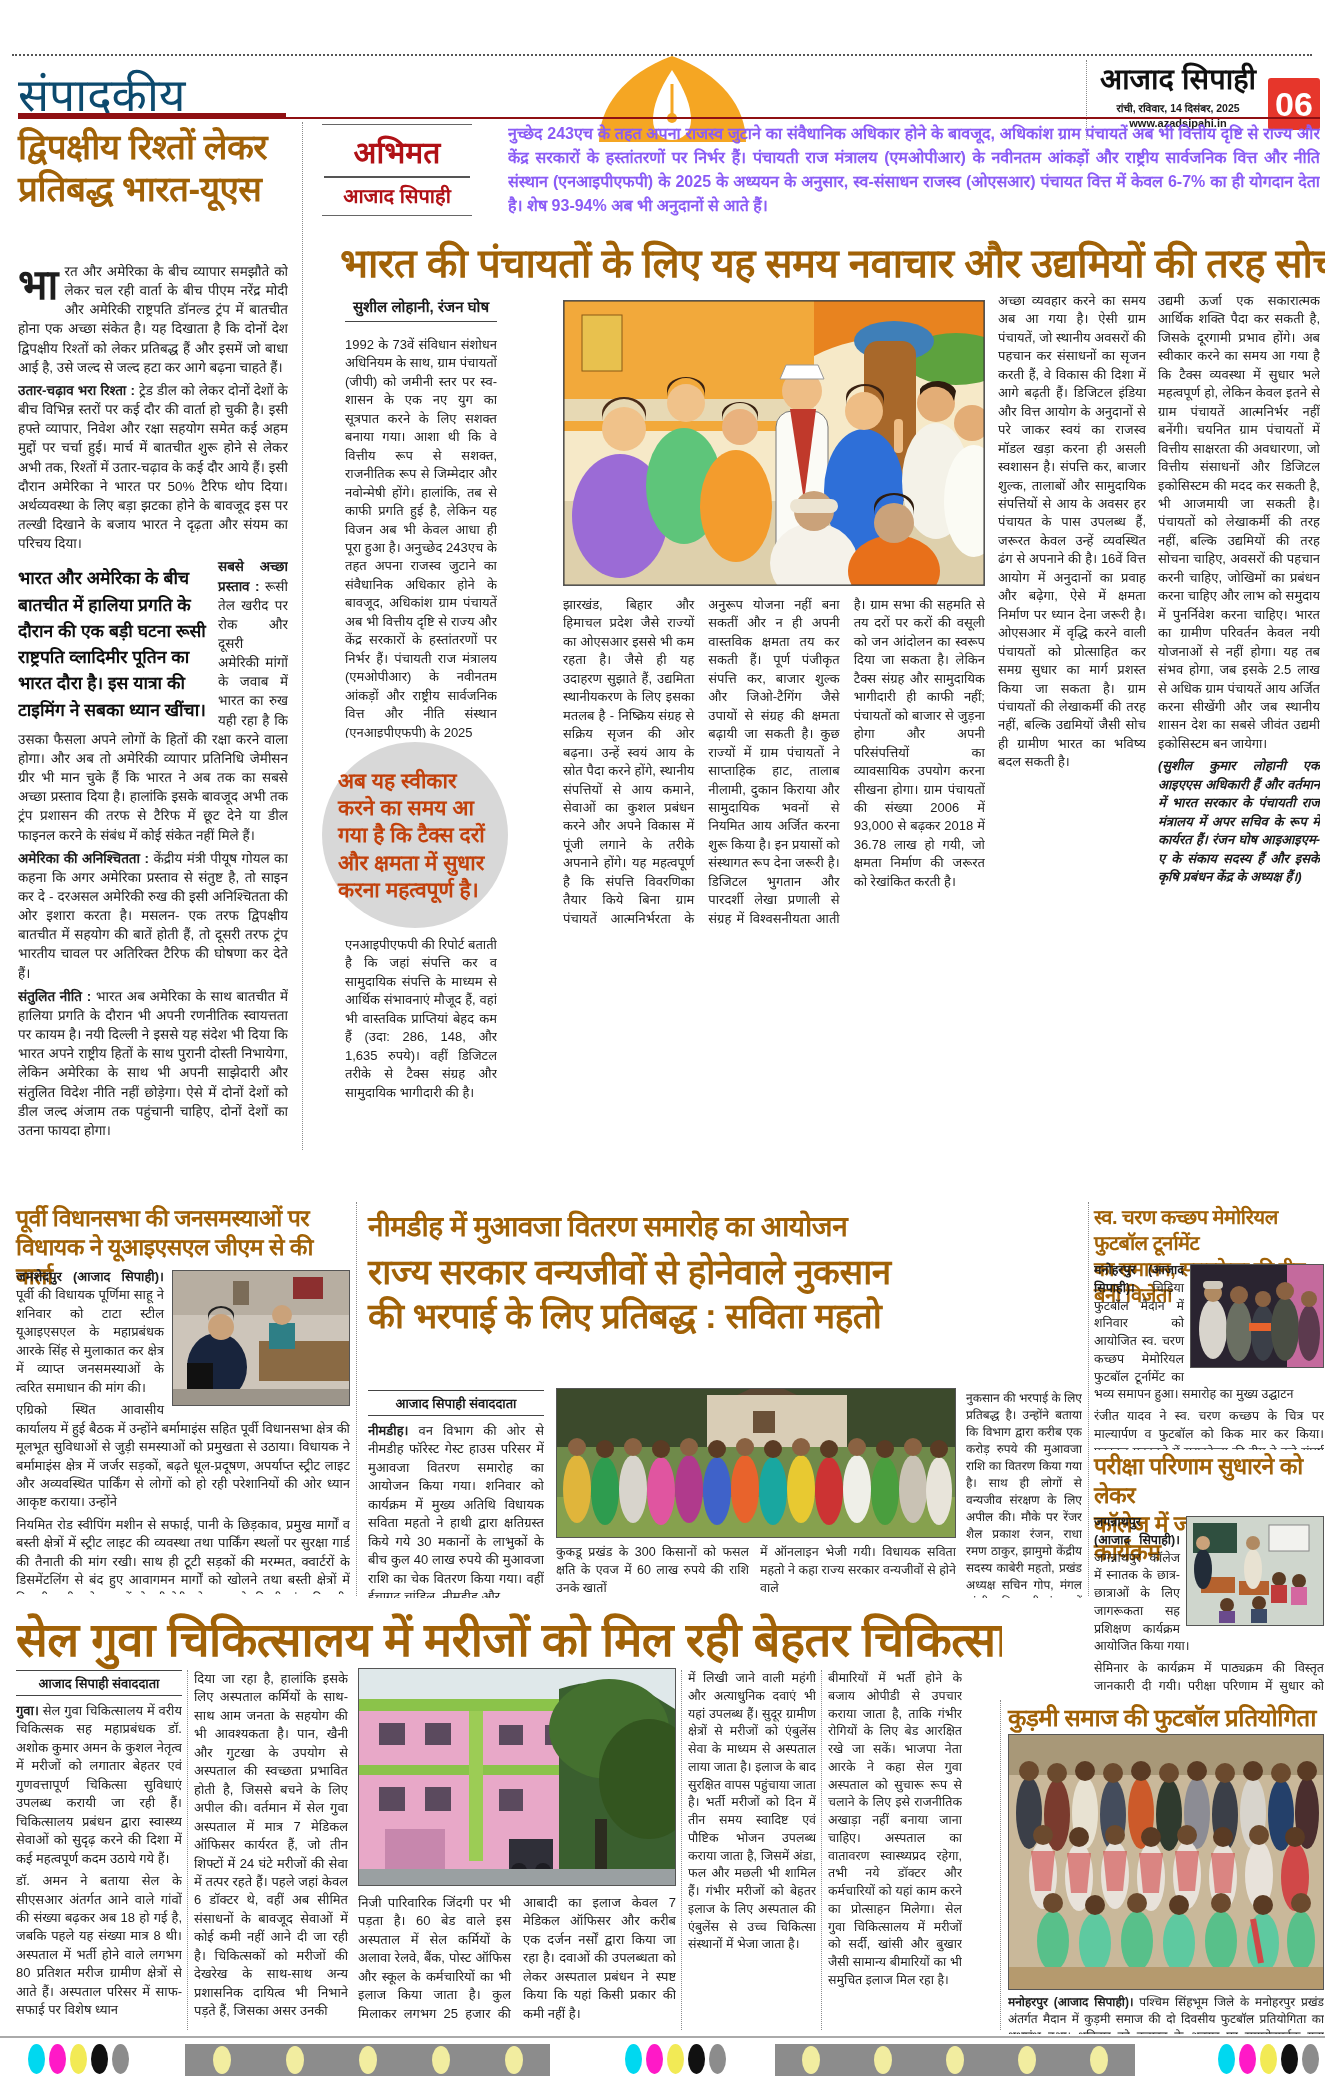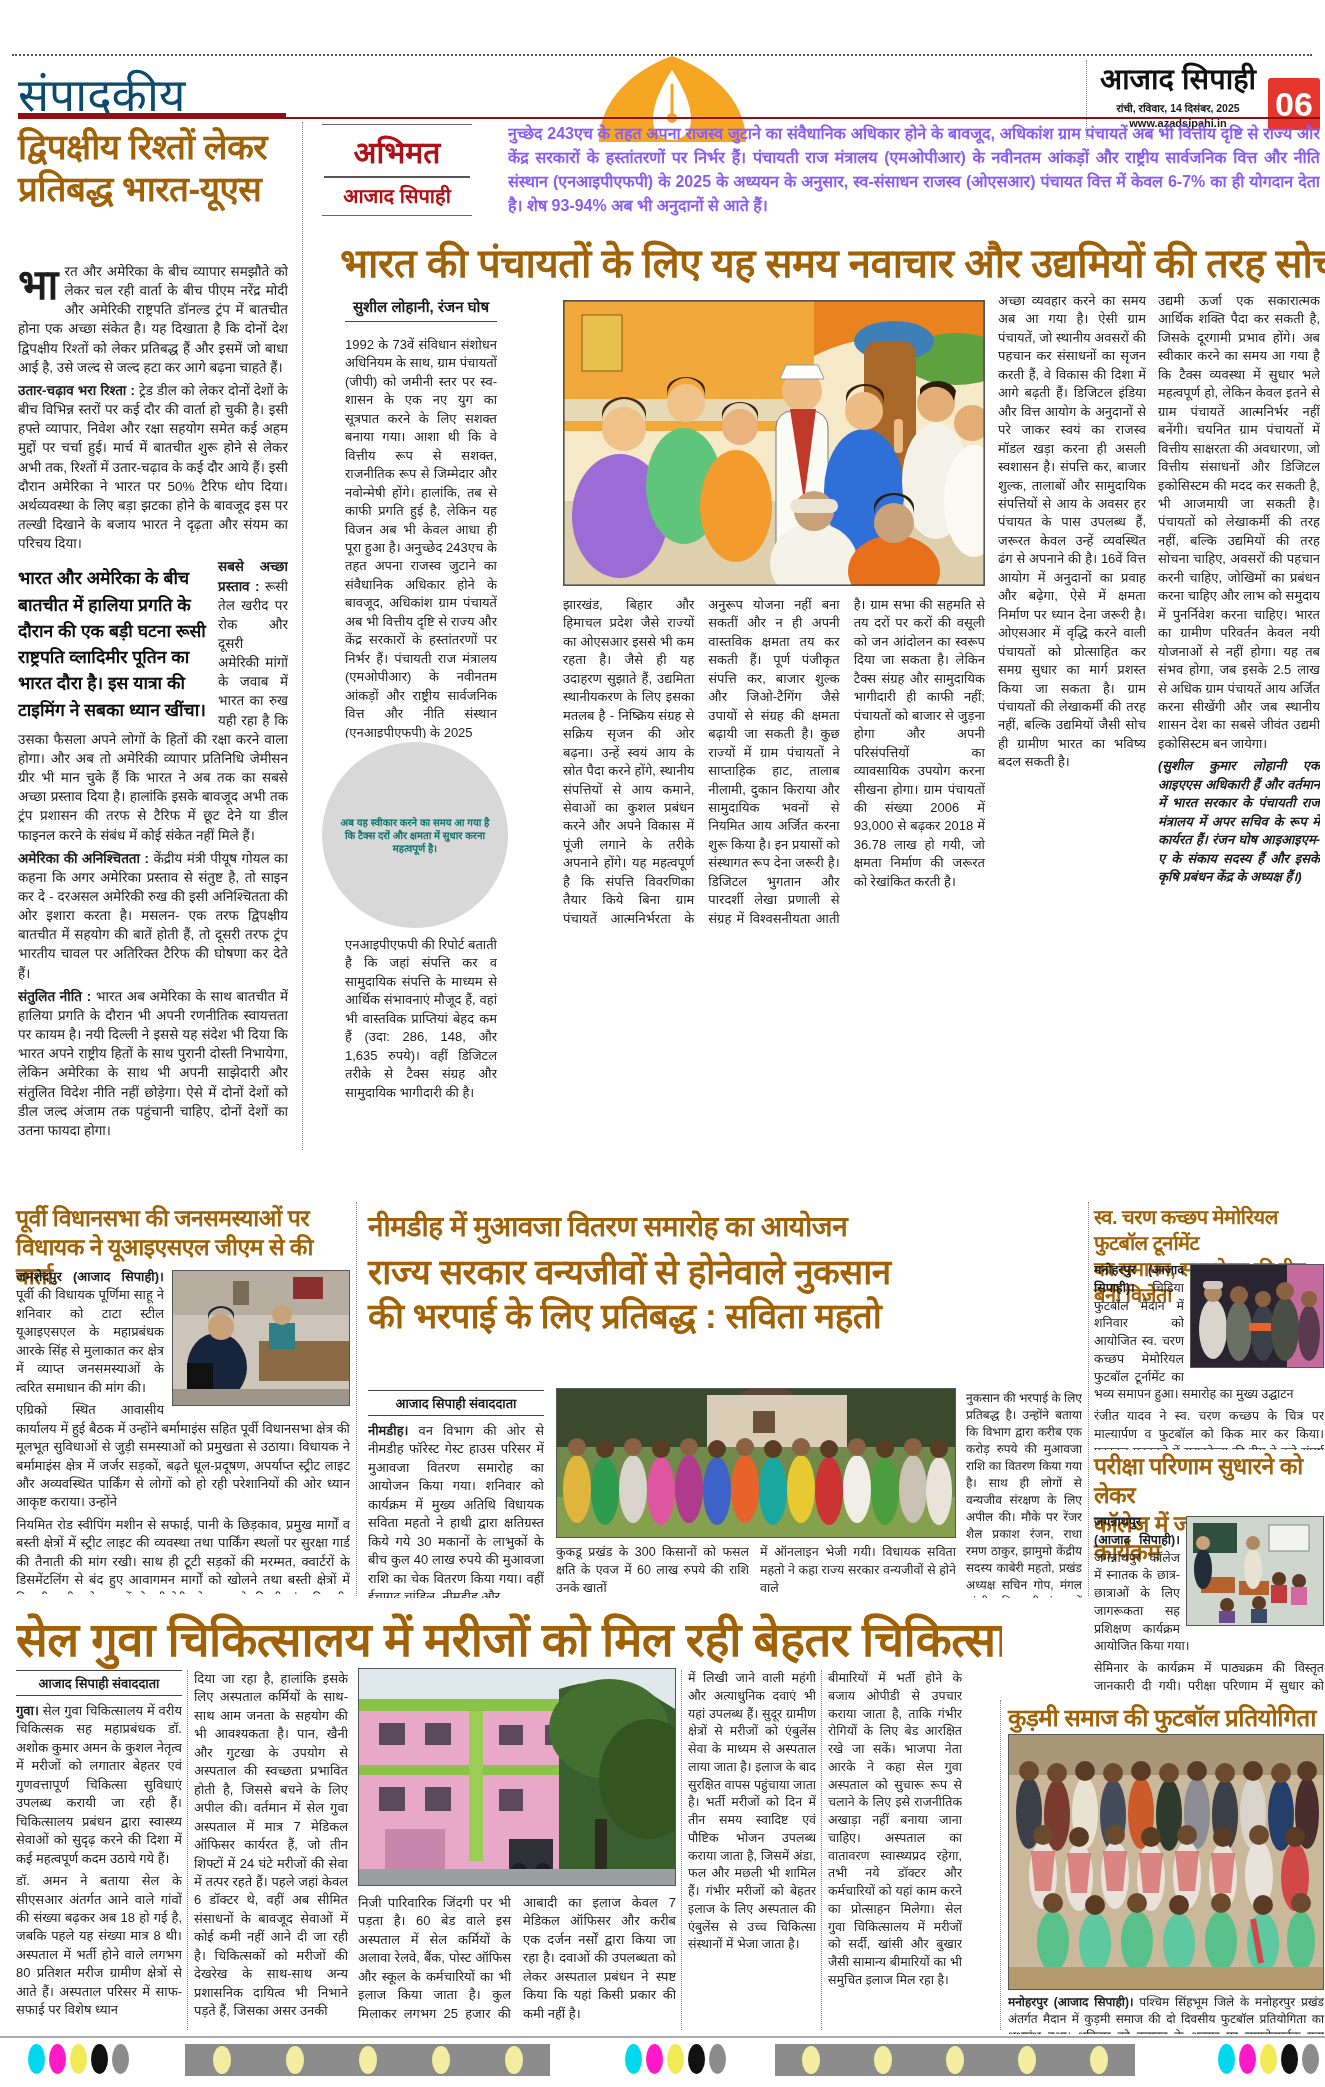--- a/index.html
+++ b/index.html
@@ -19,22 +19,22 @@
   .rule-red { background:#8f1013; }
   .kicker-box { border-top:1px solid #666; border-bottom:1px solid #666; text-align:center; padding:6px 2px; }
   .kicker-main { color:#b01116; font-size:30px; font-weight:900; border-bottom:2px solid #555; padding-bottom:4px; margin-bottom:4px; }
   .kicker-sub { color:#b01116; font-size:20px; font-weight:800; }
   .standfirst { font-size:16px; font-weight:bold; line-height:1.5; text-align:justify; color:#8b5cf6; overflow:hidden; }
   .byline-c { font-size:15px; font-weight:bold; text-align:center; border-bottom:1px solid #444; padding-bottom:5px; }
   .byline-box { border-top:1px solid #444; border-bottom:1px solid #444; font-size:13px; font-weight:bold; text-align:center; padding:3px 0; }
   .circle-quote {
     width:186px; height:186px; border-radius:50%; background:#d8d8d8;
     display:flex; align-items:center; justify-content:center;
-    font-size:10px; font-weight:800; line-height:1.3; text-align:center;
-    padding:22px 16px; color:#0f766e;
+    font-size:21px; font-weight:800; line-height:1.3; text-align:left;
+    padding:22px 16px; color:#c2410c;
   }
   .pullquote { float:left; width:192px; font-size:17.5px; font-weight:800; line-height:1.5; color:#101010; margin:8px 8px 6px 0; text-align:left; }
   .dropcap { float:left; font-size:42px; font-weight:900; line-height:0.9; padding:4px 6px 0 0; }
   .banner { background:#3cc7d9; color:#ffffff; font-size:23px; font-weight:800; text-align:center; line-height:36px; }
   .photo { border:1px solid #555; display:block; }
   .attr { font-weight:bold; font-style:italic; }
   .page-num { background:#e6362b; color:#fff; font-size:34px; font-weight:900; text-align:center; line-height:52px; border-radius:3px; }
   .cols3 { column-count:3; column-gap:14px; }
   .cols2 { column-count:2; column-gap:12px; }
   .reg-dot { width:17px; height:30px; border-radius:50%; display:inline-block; margin-right:4px; }

